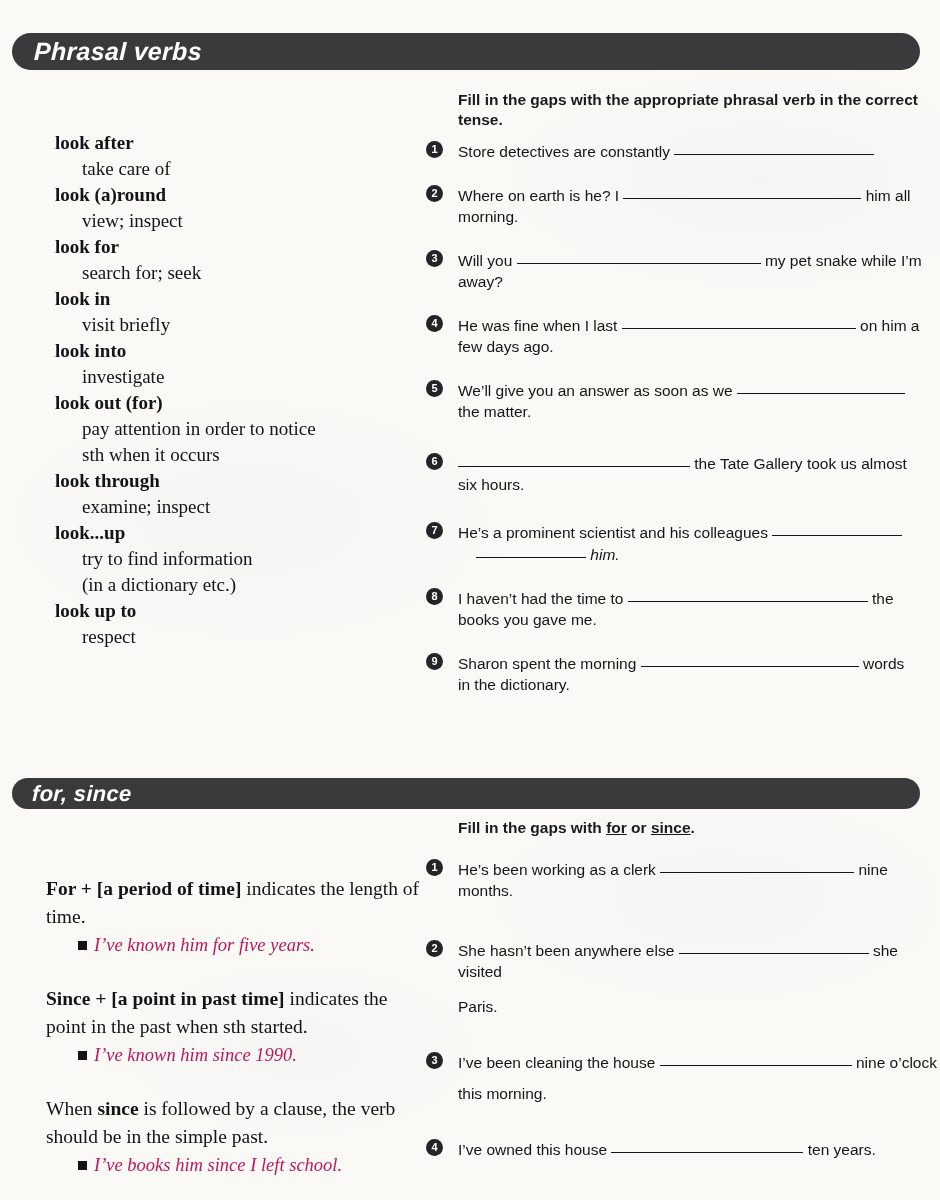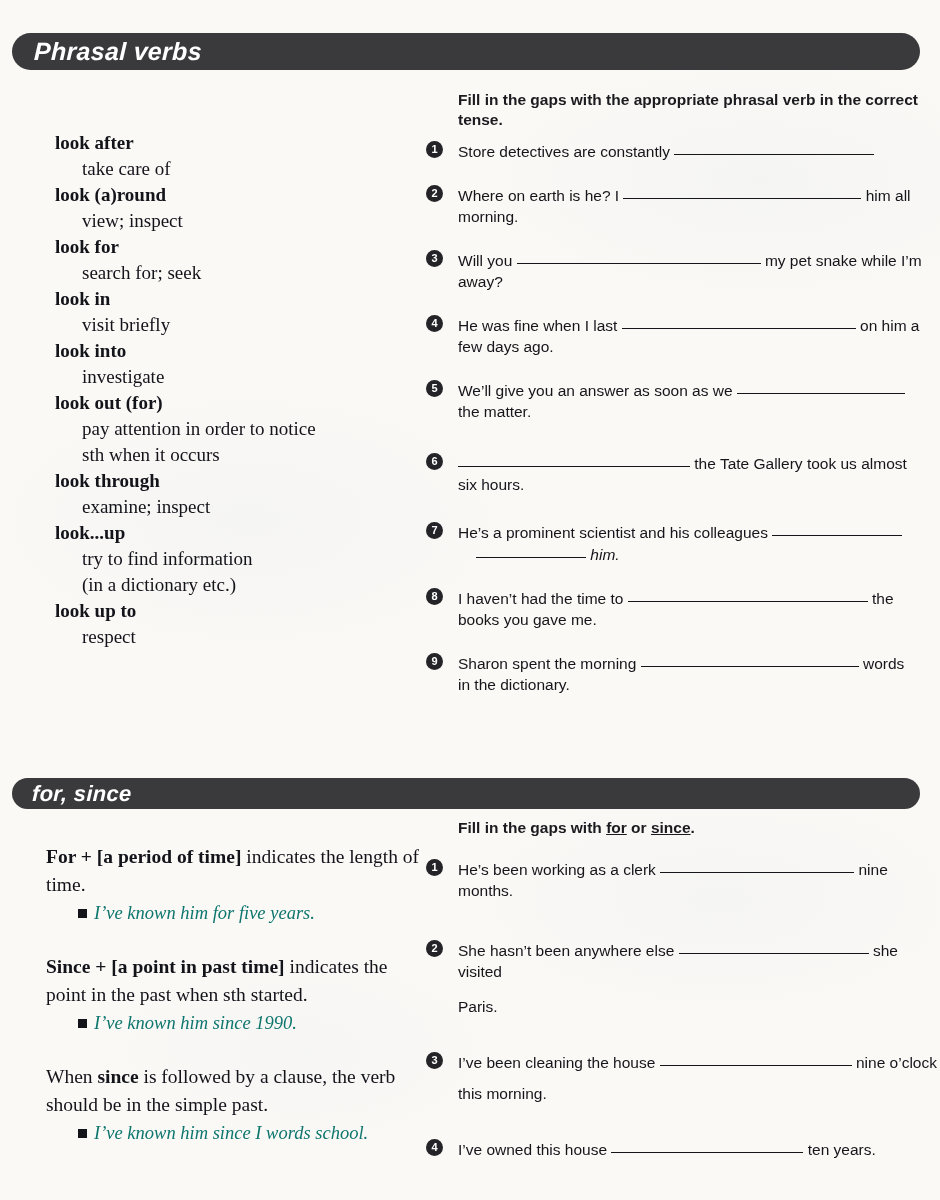--- a/index.html
+++ b/index.html
@@ -83,21 +83,21 @@
     padding-left: 46px;
     max-width: 380px;
   }
   .rule b { font-weight: bold; }
   .rule-example {
     font-family: "Liberation Serif", serif;
     font-style: italic;
     font-size: 18.5px;
     line-height: 28px;
     padding-left: 78px;
-    color: #0f766e;
+    color: #be185d;
   }
   .sq {
     display: inline-block;
     width: 9px; height: 9px;
     background: #13131a;
     margin-right: 7px;
     vertical-align: 1px;
   }
   .gap-v { height: 26px; }
 
@@ -264,21 +264,21 @@
 </div>
 
 <div class="section" style="top:770px;">
 
   <div class="header-bar short" style="top:8px;">
     <span class="header-title">for, since</span>
   </div>
 
   <div class="cols" style="top:48px;">
 
-    <div class="col-left" style="top:25px;">
+    <div class="col-left" style="top:57px;">
 
       <div class="rule">
         <b>For + [a period of time]</b><span> indicates the length of time.</span>
       </div>
       <div class="rule-example">
         <span class="sq"></span><span>I’ve known him for five years.</span>
       </div>
 
       <div class="gap-v"></div>
 
@@ -288,21 +288,21 @@
       <div class="rule-example">
         <span class="sq"></span><span>I’ve known him since 1990.</span>
       </div>
 
       <div class="gap-v"></div>
 
       <div class="rule">
         <span>When </span><b>since</b><span> is followed by a clause, the verb should be in the simple past.</span>
       </div>
       <div class="rule-example">
-        <span class="sq"></span><span>I’ve known him since I words school.</span>
+        <span class="sq"></span><span>I’ve books him since I left school.</span>
       </div>
 
     </div>
 
     <div class="col-right" style="top:0;">
 
       <div class="instruction">
         <span>Fill in the gaps with </span><u>for</u><span> or </span><u>since</u><span>.</span>
       </div>
 

